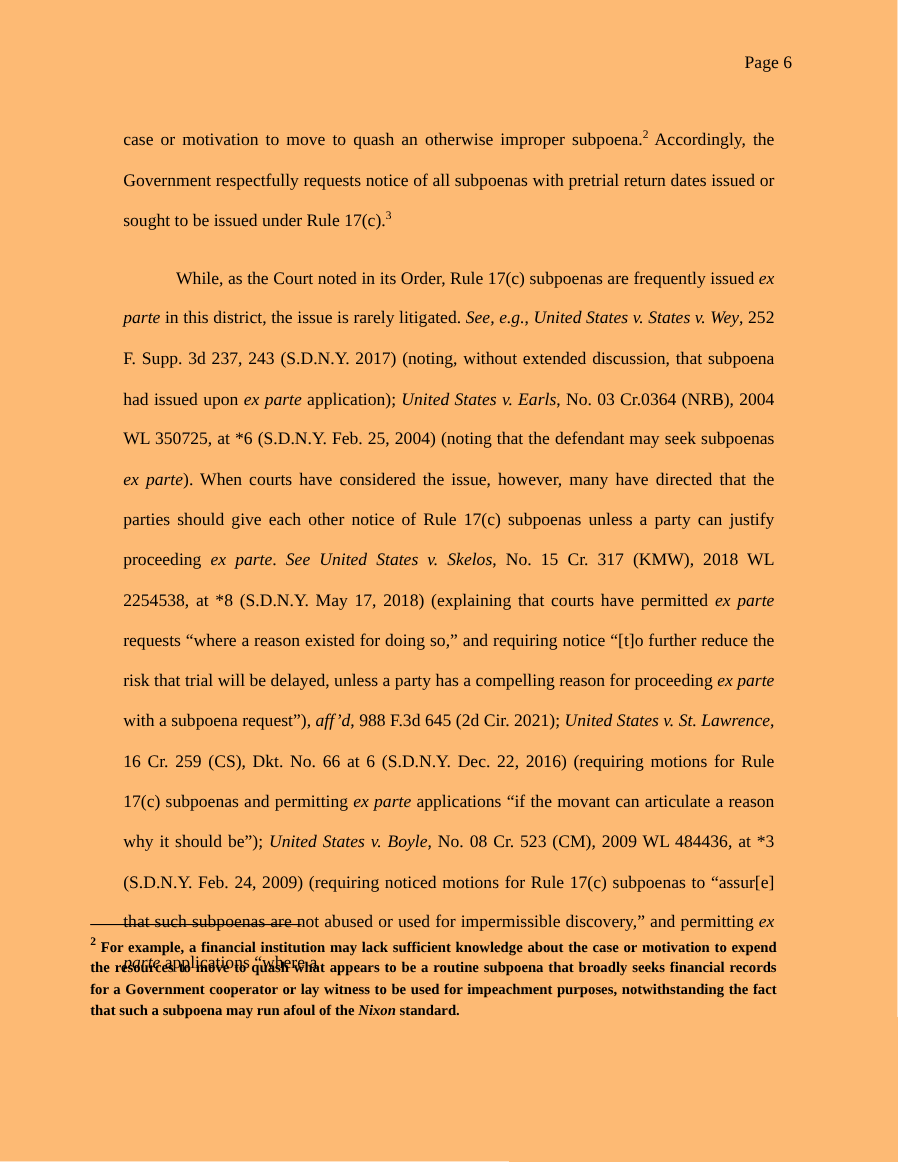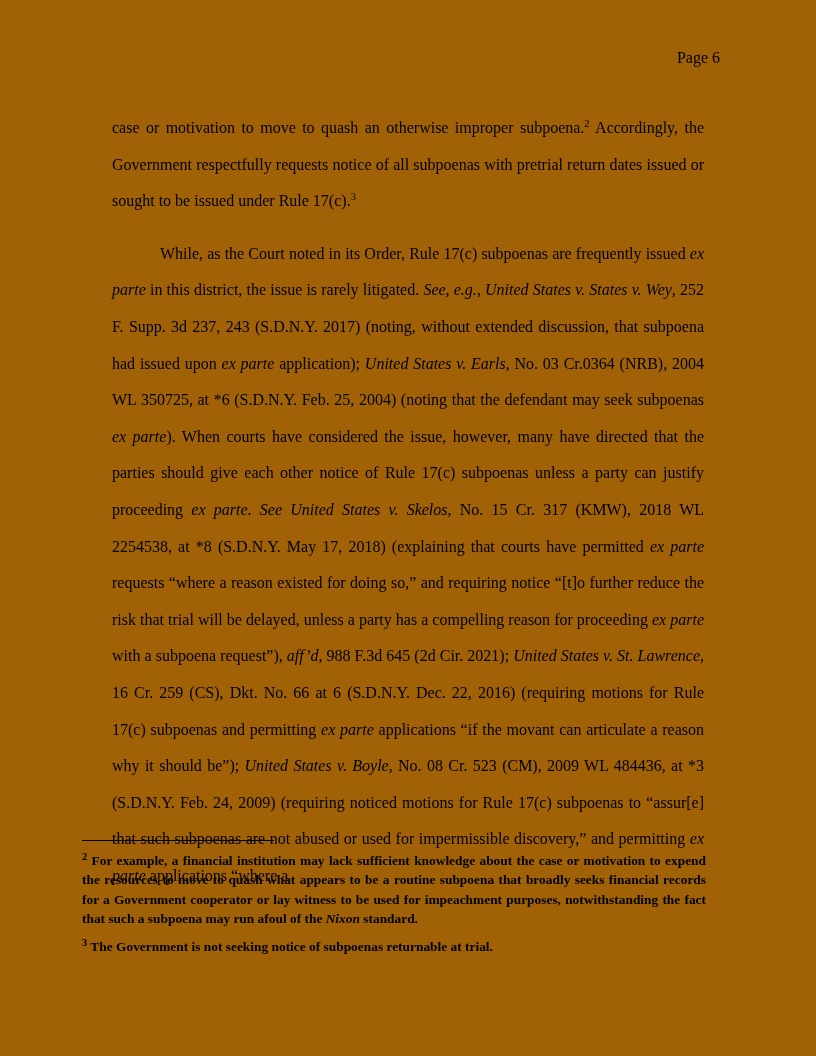--- a/index.html
+++ b/index.html
@@ -4,21 +4,21 @@
 <style>
   * { box-sizing: border-box; }
   html, body {
     margin: 0; padding: 0;
     background: #ffffff;
   }
   .page {
     position: relative;
     width: 816px;
     height: 1056px;
-    background: #a16207;
+    background: #fdba74;
     color: #000000;
     font-family: "Liberation Serif", "DejaVu Serif", serif;
     overflow: hidden;
   }
   .page-number {
     position: absolute;
     top: 49px;
     right: 96px;
     font-size: 16px;
     line-height: 18px;
@@ -72,17 +72,16 @@
 
   <div class="body-text">
       <p class="para"><span>case or motivation to move to quash an otherwise improper subpoena.</span><sup>2</sup><span>  Accordingly, the Government respectfully requests notice of all subpoenas with pretrial return dates issued or sought to be issued under Rule 17(c).</span><sup>3</sup></p>
       <p class="para indent"><span>While, as the Court noted in its Order, Rule 17(c) subpoenas are frequently issued </span><i>ex parte</i><span> in this district, the issue is rarely litigated.  </span><i>See, e.g.</i><span>, </span><i>United States v. States v. Wey</i><span>, 252 F. Supp. 3d 237, 243 (S.D.N.Y. 2017) (noting, without extended discussion, that subpoena had issued upon </span><i>ex parte</i><span> application); </span><i>United States v. Earls</i><span>, No. 03 Cr.0364 (NRB), 2004 WL 350725, at *6 (S.D.N.Y. Feb. 25, 2004) (noting that the defendant may seek subpoenas </span><i>ex parte</i><span>).  When courts have considered the issue, however, many have directed that the parties should give each other notice of Rule 17(c) subpoenas unless a party can justify proceeding </span><i>ex parte</i><span>.  </span><i>See United States v. Skelos</i><span>, No. 15 Cr. 317 (KMW), 2018 WL 2254538, at *8 (S.D.N.Y. May 17, 2018) (explaining that courts have permitted </span><i>ex parte</i><span> requests “where a reason existed for doing so,” and requiring notice “[t]o further reduce the risk that trial will be delayed, unless a party has a compelling reason for proceeding </span><i>ex parte</i><span> with a subpoena request”), </span><i>aff’d</i><span>, 988 F.3d 645 (2d Cir. 2021); </span><i>United States v. St. Lawrence</i><span>, 16 Cr. 259 (CS), Dkt. No. 66 at 6 (S.D.N.Y. Dec. 22, 2016) (requiring motions for Rule 17(c) subpoenas and permitting </span><i>ex parte</i><span> applications “if the movant can articulate a reason why it should be”); </span><i>United States v. Boyle</i><span>, No. 08 Cr. 523 (CM), 2009 WL 484436, at *3 (S.D.N.Y. Feb. 24, 2009) (requiring noticed motions for Rule 17(c) subpoenas to “assur[e] that such subpoenas are not abused or used for impermissible discovery,” and permitting </span><i>ex parte</i><span> applications “where a</span></p>
     </div>
 
   <div class="footnotes">
     <div class="fn-rule"></div>
     <div>
         <p class="fn"><sup>2</sup><span> For example, a financial institution may lack sufficient knowledge about the case or motivation to expend the resources to move to quash what appears to be a routine subpoena that broadly seeks financial records for a Government cooperator or lay witness to be used for impeachment purposes, notwithstanding the fact that such a subpoena may run afoul of the </span><i>Nixon</i><span> standard.</span></p>
-        <p class="fn"><sup>3</sup><span> The Government is not seeking notice of subpoenas returnable at trial.</span></p>
       </div>
   </div>
 
 </div>
 
 </body></html>

